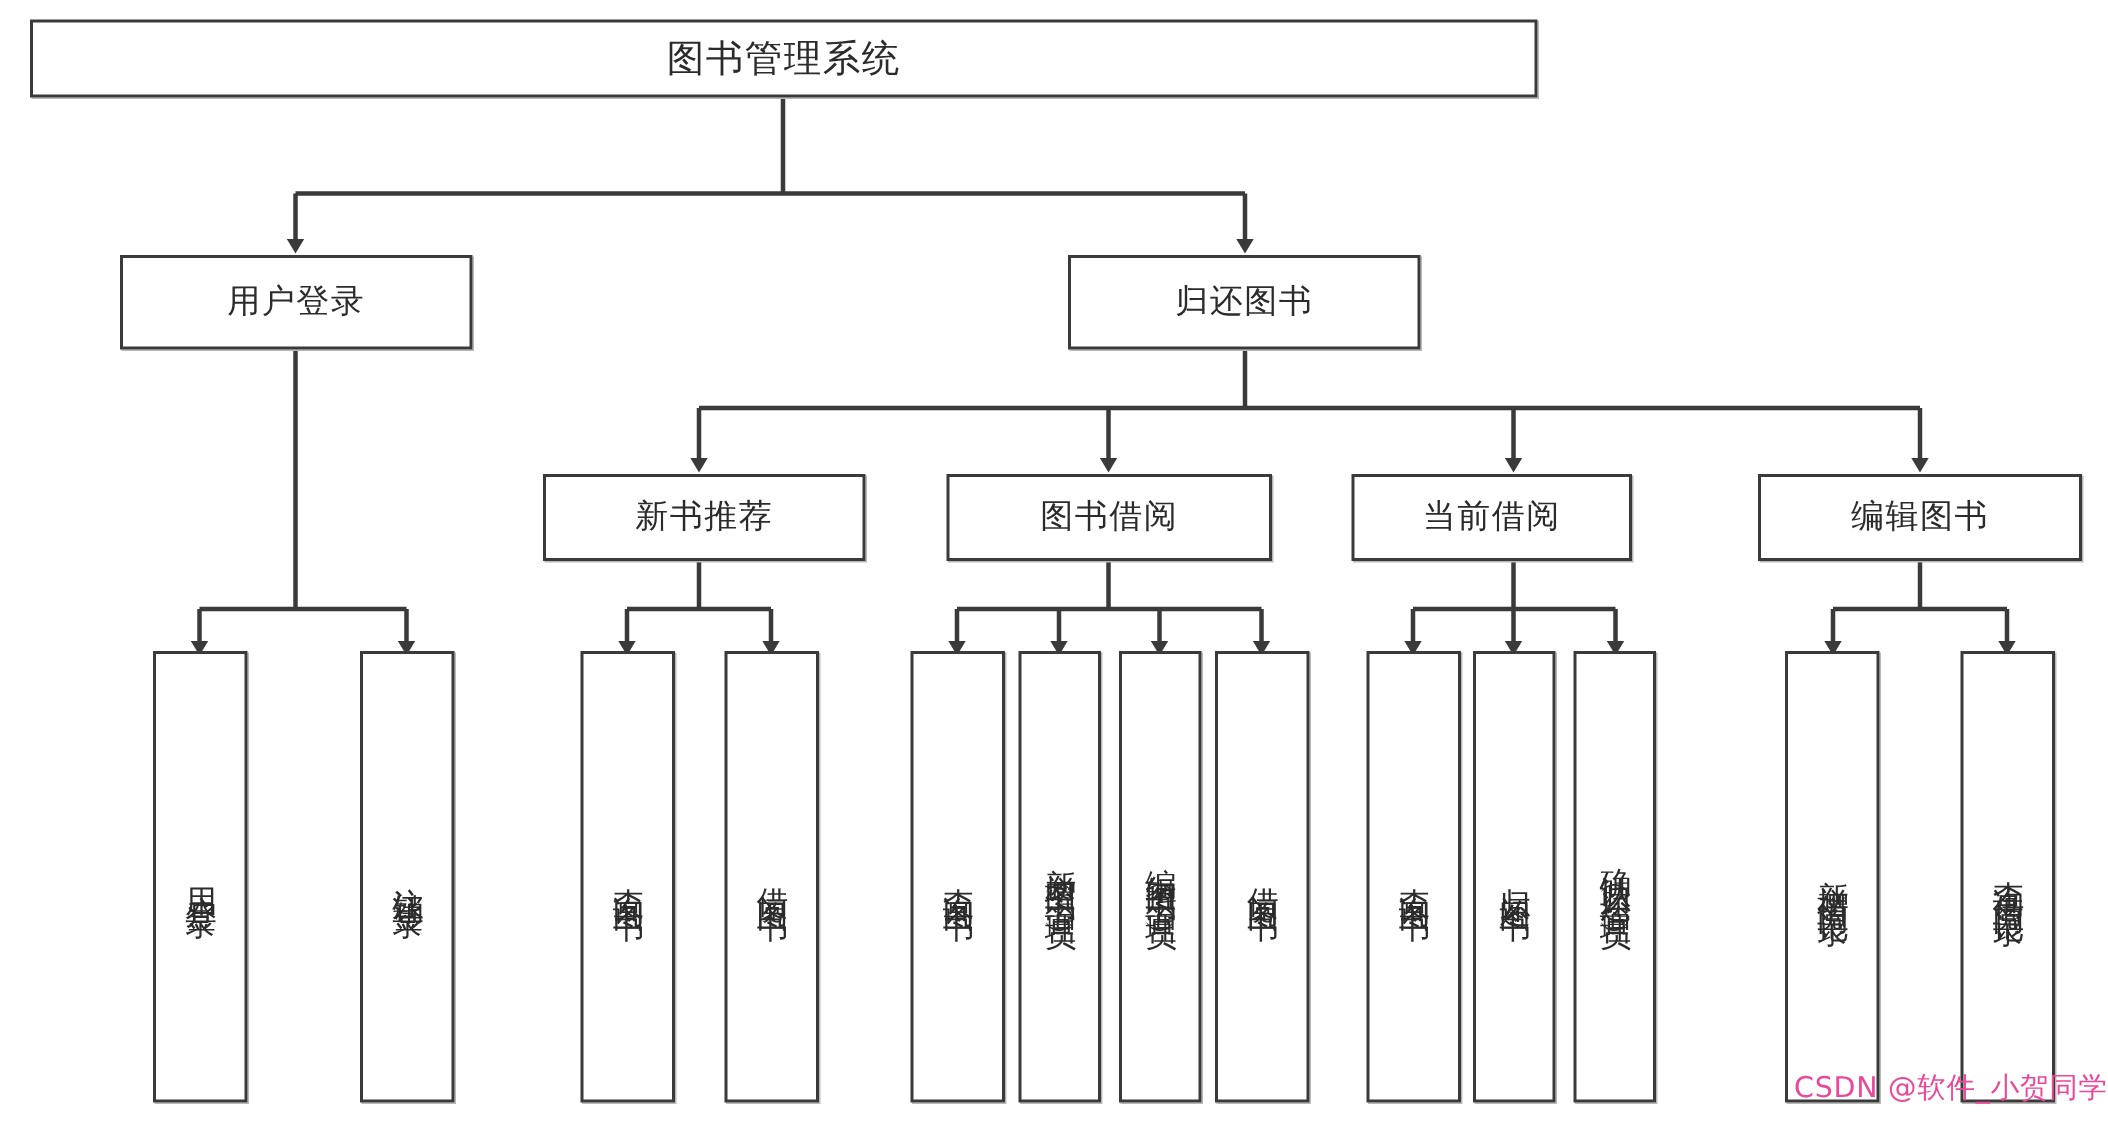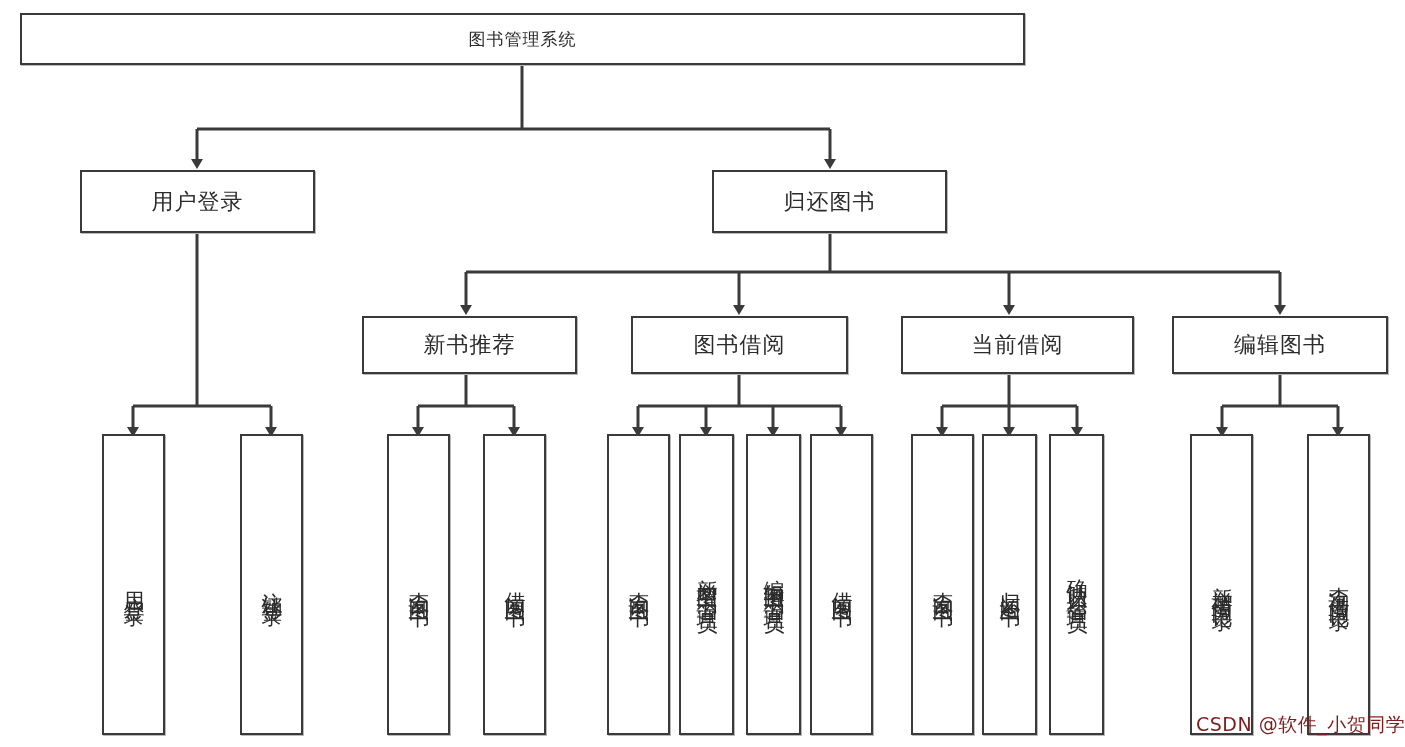--- a/index.html
+++ b/index.html
@@ -26,40 +26,40 @@
   }
   .node .label {
     color:#2b2b2b;
     letter-spacing:1px;
     white-space:nowrap;
     line-height:1.18;
   }
 
   
   .h-node .label { font-size:22px; }
-  .root .label { font-size:17px; }
+  .root .label { font-size:25px; }
 
   
   .v-node {
     align-items:center;
     justify-content:center;
     padding:4px 0;
   }
   .v-node .label {
     writing-mode:vertical-rl;
     text-orientation:upright;
     font-size:21px;
     letter-spacing:5px;
     line-height:1;
   }
 
   
   #watermark {
     position:absolute;
-    color:#7f1d1d;
+    color:#ec4899;
     font-size:19px;
     white-space:nowrap;
     letter-spacing:0.5px;
     pointer-events:none;
   }
 </style>
 </head>
 <body>
 
 <div id="canvas">
@@ -126,21 +126,21 @@
   <div class="node h-node" style="left:712px;top:170px;width:235px;height:63px;">
     <span class="label">归还图书</span>
   </div>
 
   <div class="node h-node" style="left:631px;top:316px;width:217px;height:58px;">
     <span class="label">图书借阅</span>
   </div>
   <div class="node h-node" style="left:362px;top:316px;width:215px;height:58px;">
     <span class="label">新书推荐</span>
   </div>
-  <div class="node h-node" style="left:901px;top:316px;width:233px;height:58px;">
+  <div class="node h-node" style="left:901px;top:316px;width:187px;height:58px;">
     <span class="label">当前借阅</span>
   </div>
   <div class="node h-node" style="left:1172px;top:316px;width:216px;height:58px;">
     <span class="label">编辑图书</span>
   </div>
 
   <div class="node v-node" style="left:102px;top:434px;width:63px;height:301px;">
     <span class="label">用户登录</span>
   </div>
   <div class="node v-node" style="left:240px;top:434px;width:63px;height:301px;">

